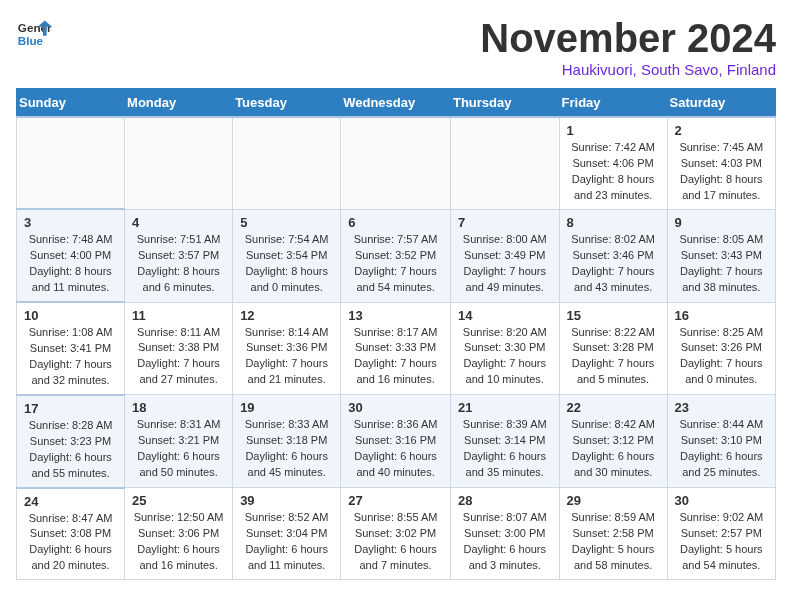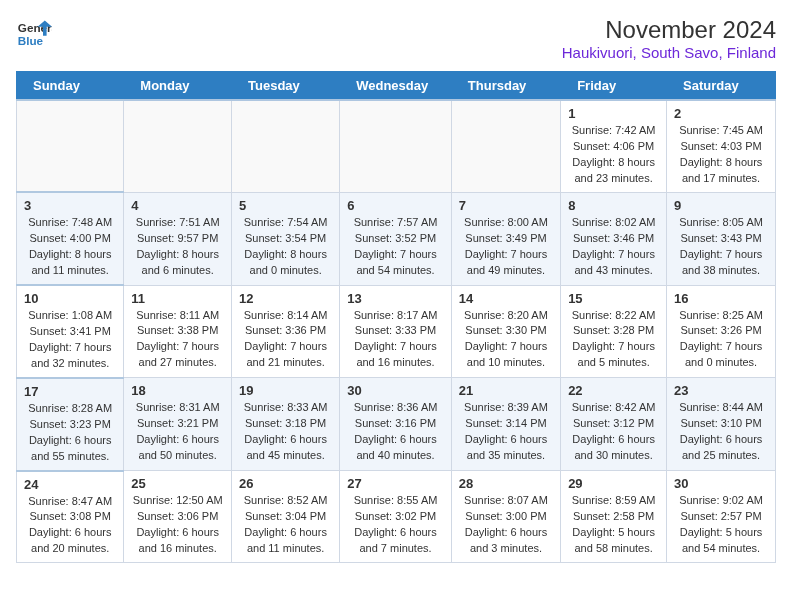--- a/index.html
+++ b/index.html
@@ -22,36 +22,36 @@
       gap: 2px;
     }
     .logo-icon {
       width: 36px;
       height: 36px;
     }
     .title-area {
       text-align: right;
     }
     .month-year {
-      font-size: 24px;
-      font-weight: normal;
+      font-size: 40px;
+      font-weight: bold;
       color: #333;
     }
     .location {
       font-size: 15px;
       color: #6d28d9;
     }
     table {
       width: 100%;
       border-collapse: collapse;
     }
     thead tr th {
       background-color: #2e7ec2;
       color: white;
-      padding: 6px 16px;
+      padding: 6px 2px;
       text-align: left;
       font-size: 13px;
       font-weight: bold;
       border: 1px solid #2e7ec2;
     }
     tbody tr {
       border-bottom: 1px solid #ddd;
     }
     tbody tr:nth-child(odd) {
       background-color: #ffffff;
@@ -150,21 +150,21 @@
         <td>
           <span class="day-number">3</span>
           <div class="day-info">Sunrise: 7:48 AM
 Sunset: 4:00 PM
 Daylight: 8 hours
 and 11 minutes.</div>
         </td>
         <td>
           <span class="day-number">4</span>
           <div class="day-info">Sunrise: 7:51 AM
-Sunset: 9:57 PM
+Sunset: 3:57 PM
 Daylight: 8 hours
 and 6 minutes.</div>
         </td>
         <td>
           <span class="day-number">5</span>
           <div class="day-info">Sunrise: 7:54 AM
 Sunset: 3:54 PM
 Daylight: 8 hours
 and 0 minutes.</div>
         </td>
@@ -308,21 +308,21 @@
 and 20 minutes.</div>
         </td>
         <td>
           <span class="day-number">25</span>
           <div class="day-info">Sunrise: 12:50 AM
 Sunset: 3:06 PM
 Daylight: 6 hours
 and 16 minutes.</div>
         </td>
         <td>
-          <span class="day-number">26</span>
+          <span class="day-number">39</span>
           <div class="day-info">Sunrise: 8:52 AM
 Sunset: 3:04 PM
 Daylight: 6 hours
 and 11 minutes.</div>
         </td>
         <td>
           <span class="day-number">27</span>
           <div class="day-info">Sunrise: 8:55 AM
 Sunset: 3:02 PM
 Daylight: 6 hours

